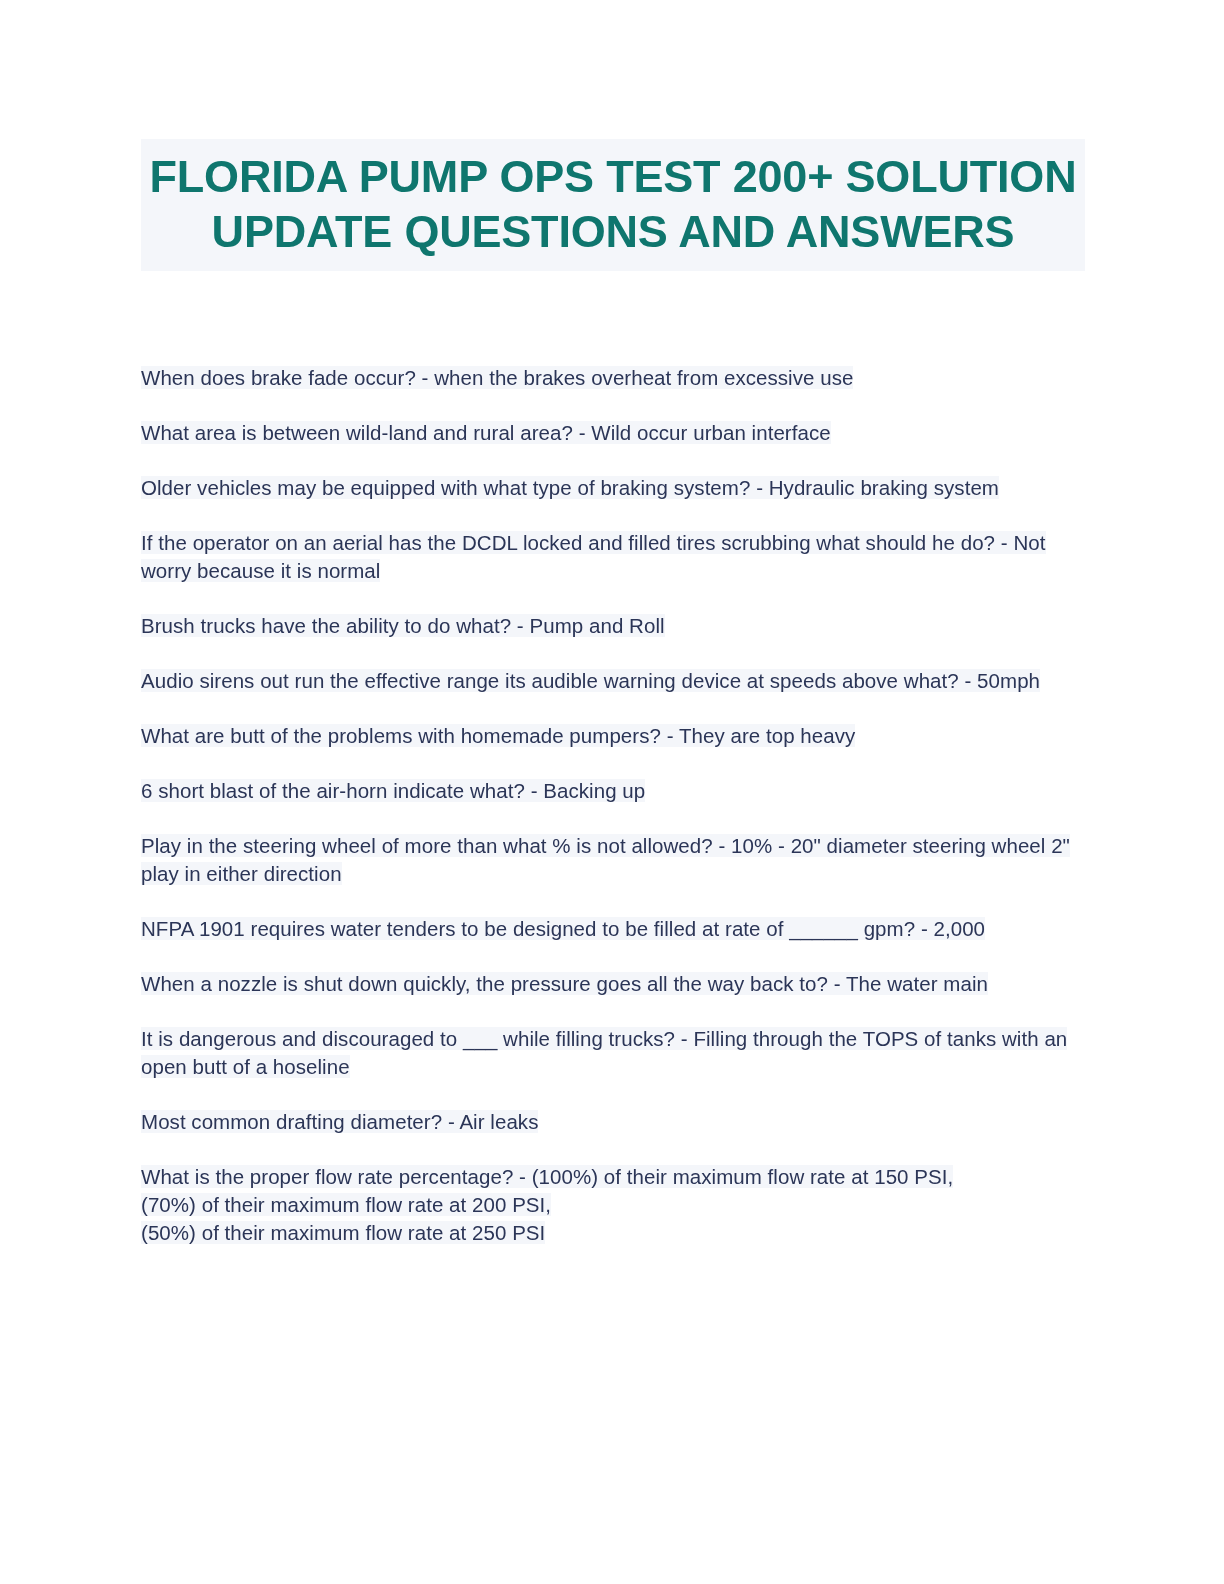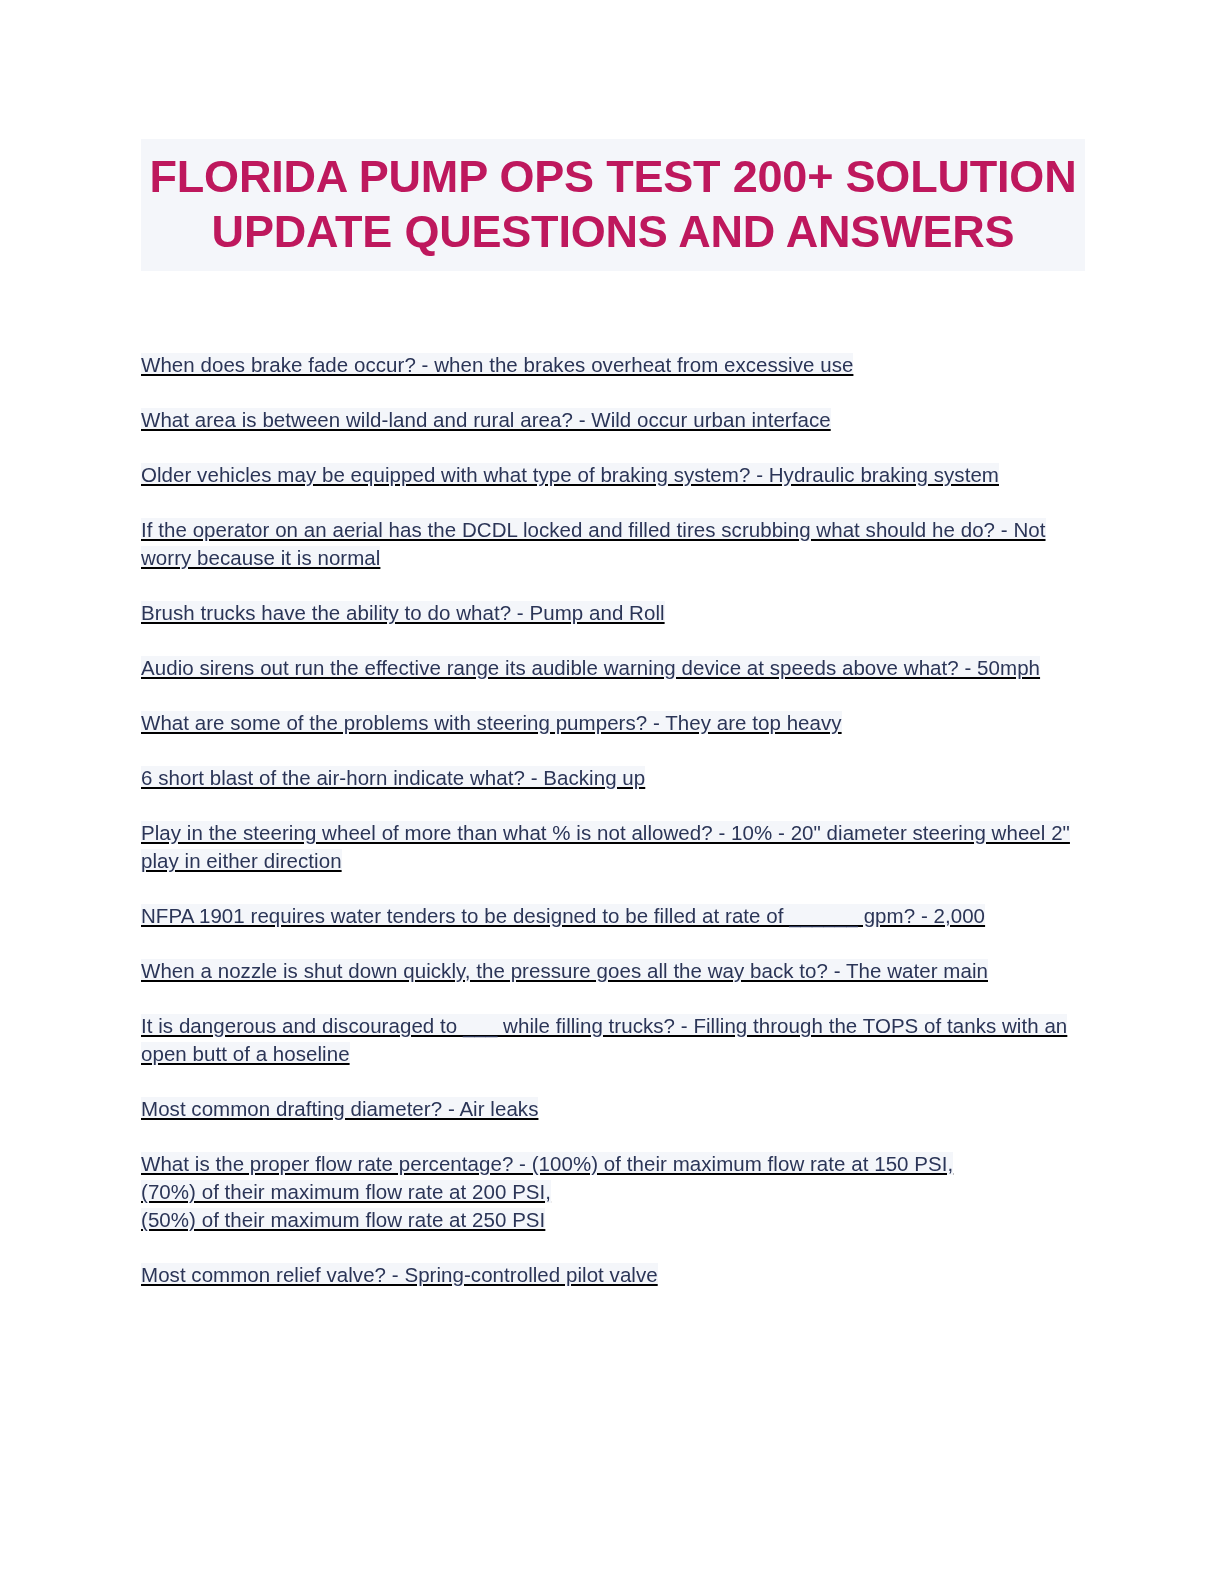--- a/index.html
+++ b/index.html
@@ -20,34 +20,33 @@
     background: #ffffff;
     box-sizing: border-box;
   }
   .doc-title {
     position: absolute;
     left: 141px;
     top: 139px;
     width: 944px;
     box-sizing: border-box;
     background: #f4f6fa;
-    color: #be185d;
+    color: #0f766e;
     font-size: 45px;
     font-weight: bold;
     line-height: 55px;
     text-align: center;
     letter-spacing: -0.2px;
     padding: 10px 8px 12px 8px;
   }
   .body-wrap {
     position: absolute;
     left: 141px;
-    top: 351px;
+    top: 364px;
     width: 932px;
-    text-decoration: underline;
   }
   .qa {
     font-size: 20.5px;
     line-height: 28px;
     color: #2b3557;
     margin: 0 0 27px 0;
     letter-spacing: 0.05px;
   }
   .qa:last-child {
     margin-bottom: 0;
@@ -65,24 +64,23 @@
 
   <div class="doc-title">FLORIDA PUMP OPS TEST 200+ SOLUTION UPDATE QUESTIONS AND ANSWERS</div>
 
   <div class="body-wrap" id="qa-list">
       <p class="qa"><span class="hl">When does brake fade occur? - when the brakes overheat from excessive use</span></p>
       <p class="qa"><span class="hl">What area is between wild-land and rural area? - Wild occur urban interface</span></p>
       <p class="qa"><span class="hl">Older vehicles may be equipped with what type of braking system? - Hydraulic braking system</span></p>
       <p class="qa"><span class="hl">If the operator on an aerial has the DCDL locked and filled tires scrubbing what should he do? - Not worry because it is normal</span></p>
       <p class="qa"><span class="hl">Brush trucks have the ability to do what? - Pump and Roll</span></p>
       <p class="qa"><span class="hl">Audio sirens out run the effective range its audible warning device at speeds above what? - 50mph</span></p>
-      <p class="qa"><span class="hl">What are some of the problems with steering pumpers? - They are top heavy</span></p>
+      <p class="qa"><span class="hl">What are butt of the problems with homemade pumpers? - They are top heavy</span></p>
       <p class="qa"><span class="hl">6 short blast of the air-horn indicate what? - Backing up</span></p>
       <p class="qa"><span class="hl">Play in the steering wheel of more than what % is not allowed? - 10% - 20" diameter steering wheel 2" play in either direction</span></p>
       <p class="qa"><span class="hl">NFPA 1901 requires water tenders to be designed to be filled at rate of ______ gpm? - 2,000</span></p>
       <p class="qa"><span class="hl">When a nozzle is shut down quickly, the pressure goes all the way back to? - The water main</span></p>
       <p class="qa"><span class="hl">It is dangerous and discouraged to ___ while filling trucks? - Filling through the TOPS of tanks with an open butt of a hoseline</span></p>
       <p class="qa"><span class="hl">Most common drafting diameter? - Air leaks</span></p>
       <p class="qa"><span class="hl">What is the proper flow rate percentage? - (100%) of their maximum flow rate at 150 PSI,</span><br><span class="hl">(70%) of their maximum flow rate at 200 PSI,</span><br><span class="hl">(50%) of their maximum flow rate at 250 PSI</span></p>
-      <p class="qa"><span class="hl">Most common relief valve? - Spring-controlled pilot valve</span></p>
     </div>
 
 </div>
 
 </body></html>

